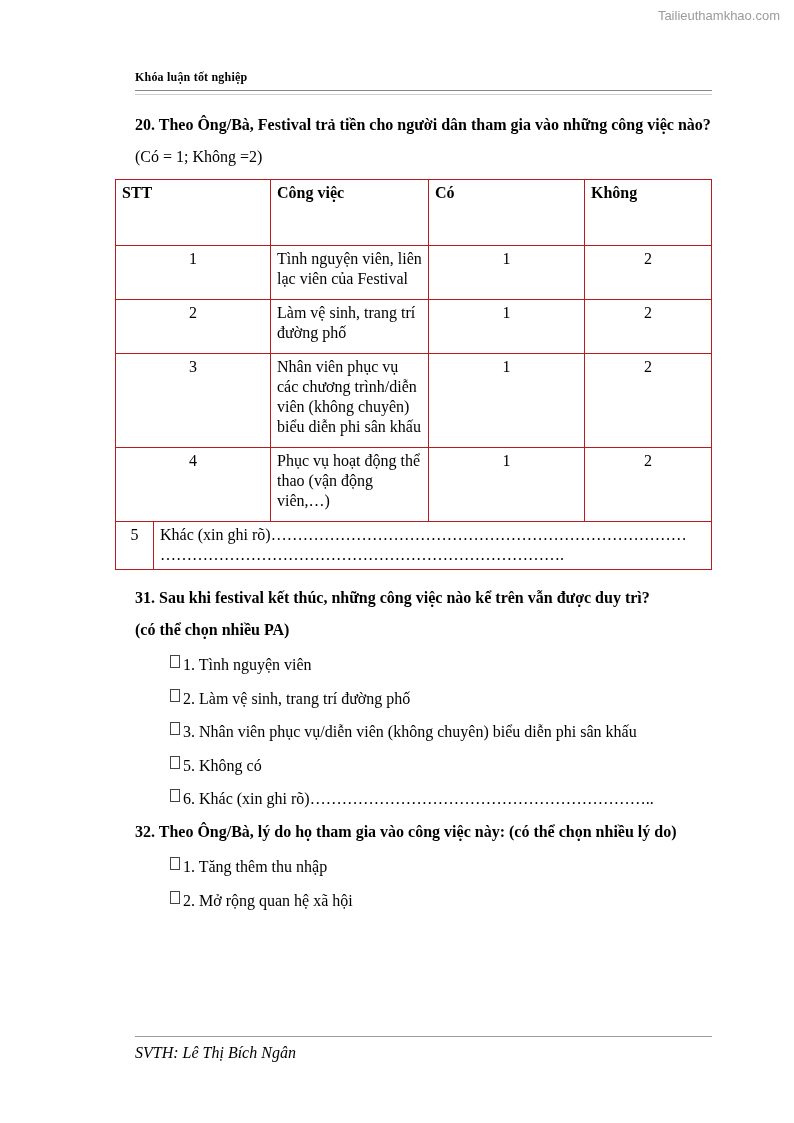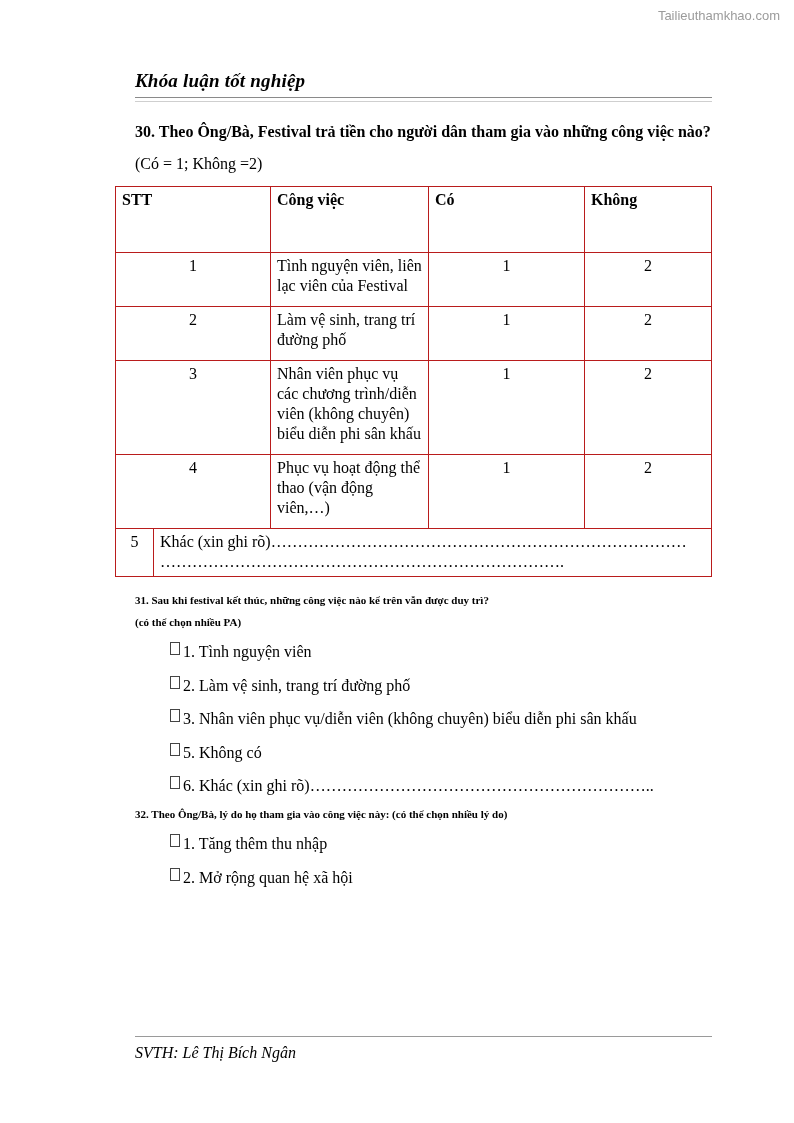--- a/index.html
+++ b/index.html
@@ -14,21 +14,21 @@
   }
   .watermark{
     position:absolute;top:8px;right:14px;
     font-family:"Liberation Sans", sans-serif;
     font-size:13px;color:#9b9b9b;
   }
   .content{
     position:absolute;top:70px;left:135px;width:577px;
   }
   .doc-header{
-    font-size:19px;font-weight:bold;font-style:italic;
+    font-size:12px;font-weight:bold;
     letter-spacing:.2px;
   }
   .header-rule{
     margin-top:5px;height:3px;
     border-top:1px solid #8a8a8a;
     border-bottom:1px solid #cfcfcf;
   }
   .q-para{font-size:16px;line-height:2.0;margin-top:14px;}
   .bold{font-weight:bold;}
   table.qtable{
@@ -40,21 +40,21 @@
   table.qtable td{
     border:1px solid #b91c1c;
     vertical-align:top;
     padding:3px 6px 10px 6px;
     line-height:1.25;
   }
   td.hd{font-weight:bold;height:52px;padding-bottom:3px;}
   td.ctr{text-align:center;}
   tr.otherrow td{padding-bottom:4px;}
   .q31-block{margin-top:12px;}
-  .q-title{font-size:11px;font-weight:bold;line-height:2.0;}
+  .q-title{font-size:16px;font-weight:bold;line-height:2.0;}
   .options{margin-left:35px;margin-top:2px;}
   .option{font-size:16px;line-height:2.1;white-space:nowrap;}
   .cbx{
     display:inline-block;width:8px;height:11px;
     border:1px solid #444;
     margin-right:3px;vertical-align:2px;
     background:#fff;
   }
   .footer{
     position:absolute;left:135px;top:1036px;width:577px;
@@ -70,21 +70,21 @@
 <div class="page">
 
   <div class="watermark">Tailieuthamkhao.com</div>
 
   <div class="content">
 
     <div class="doc-header">Khóa luận tốt nghiệp</div>
     <div class="header-rule"></div>
 
     <div class="q-para">
-      <span class="bold">30. Theo Ông/Bà, Festival trả tiền cho người dân tham gia vào những công việc nào?</span><span> (Có = 1; Không =2)</span>
+      <span class="bold">20. Theo Ông/Bà, Festival trả tiền cho người dân tham gia vào những công việc nào?</span><span> (Có = 1; Không =2)</span>
     </div>
 
     <table class="qtable">
       <colgroup>
         <col style="width:38px">
           <col style="width:117px">
           <col style="width:158px">
           <col style="width:156px">
           <col style="width:127px">
       </colgroup>

